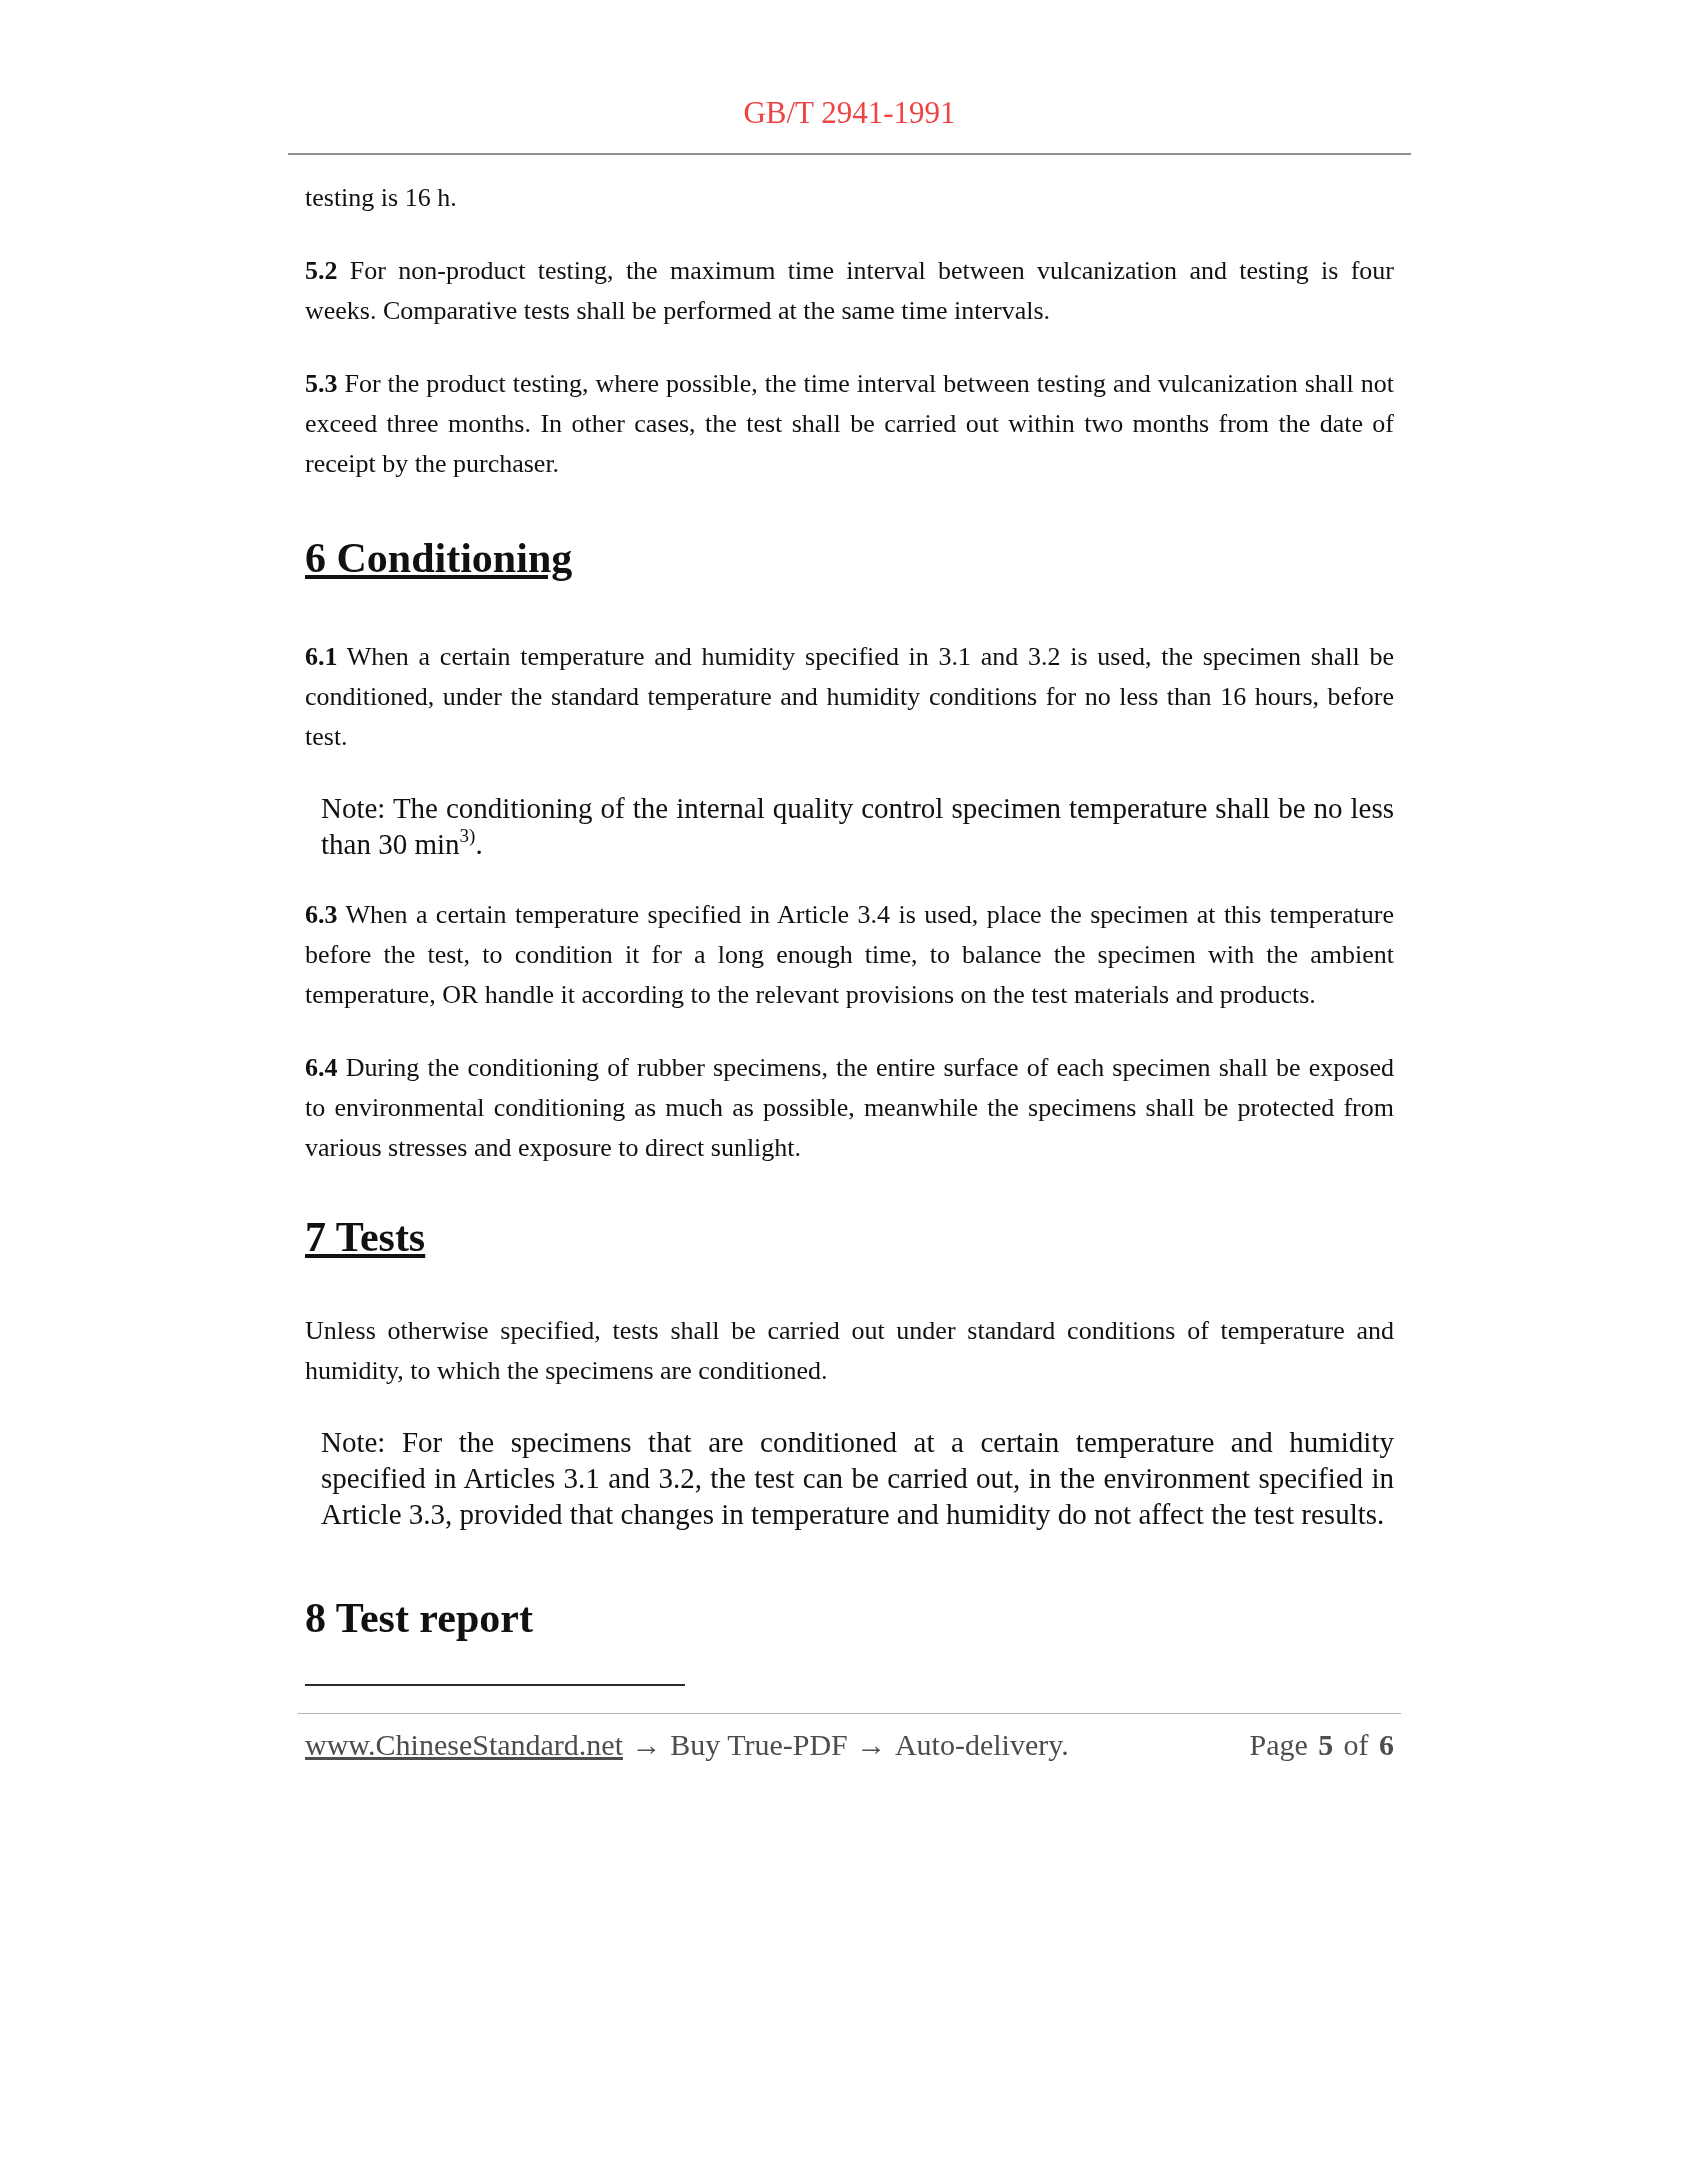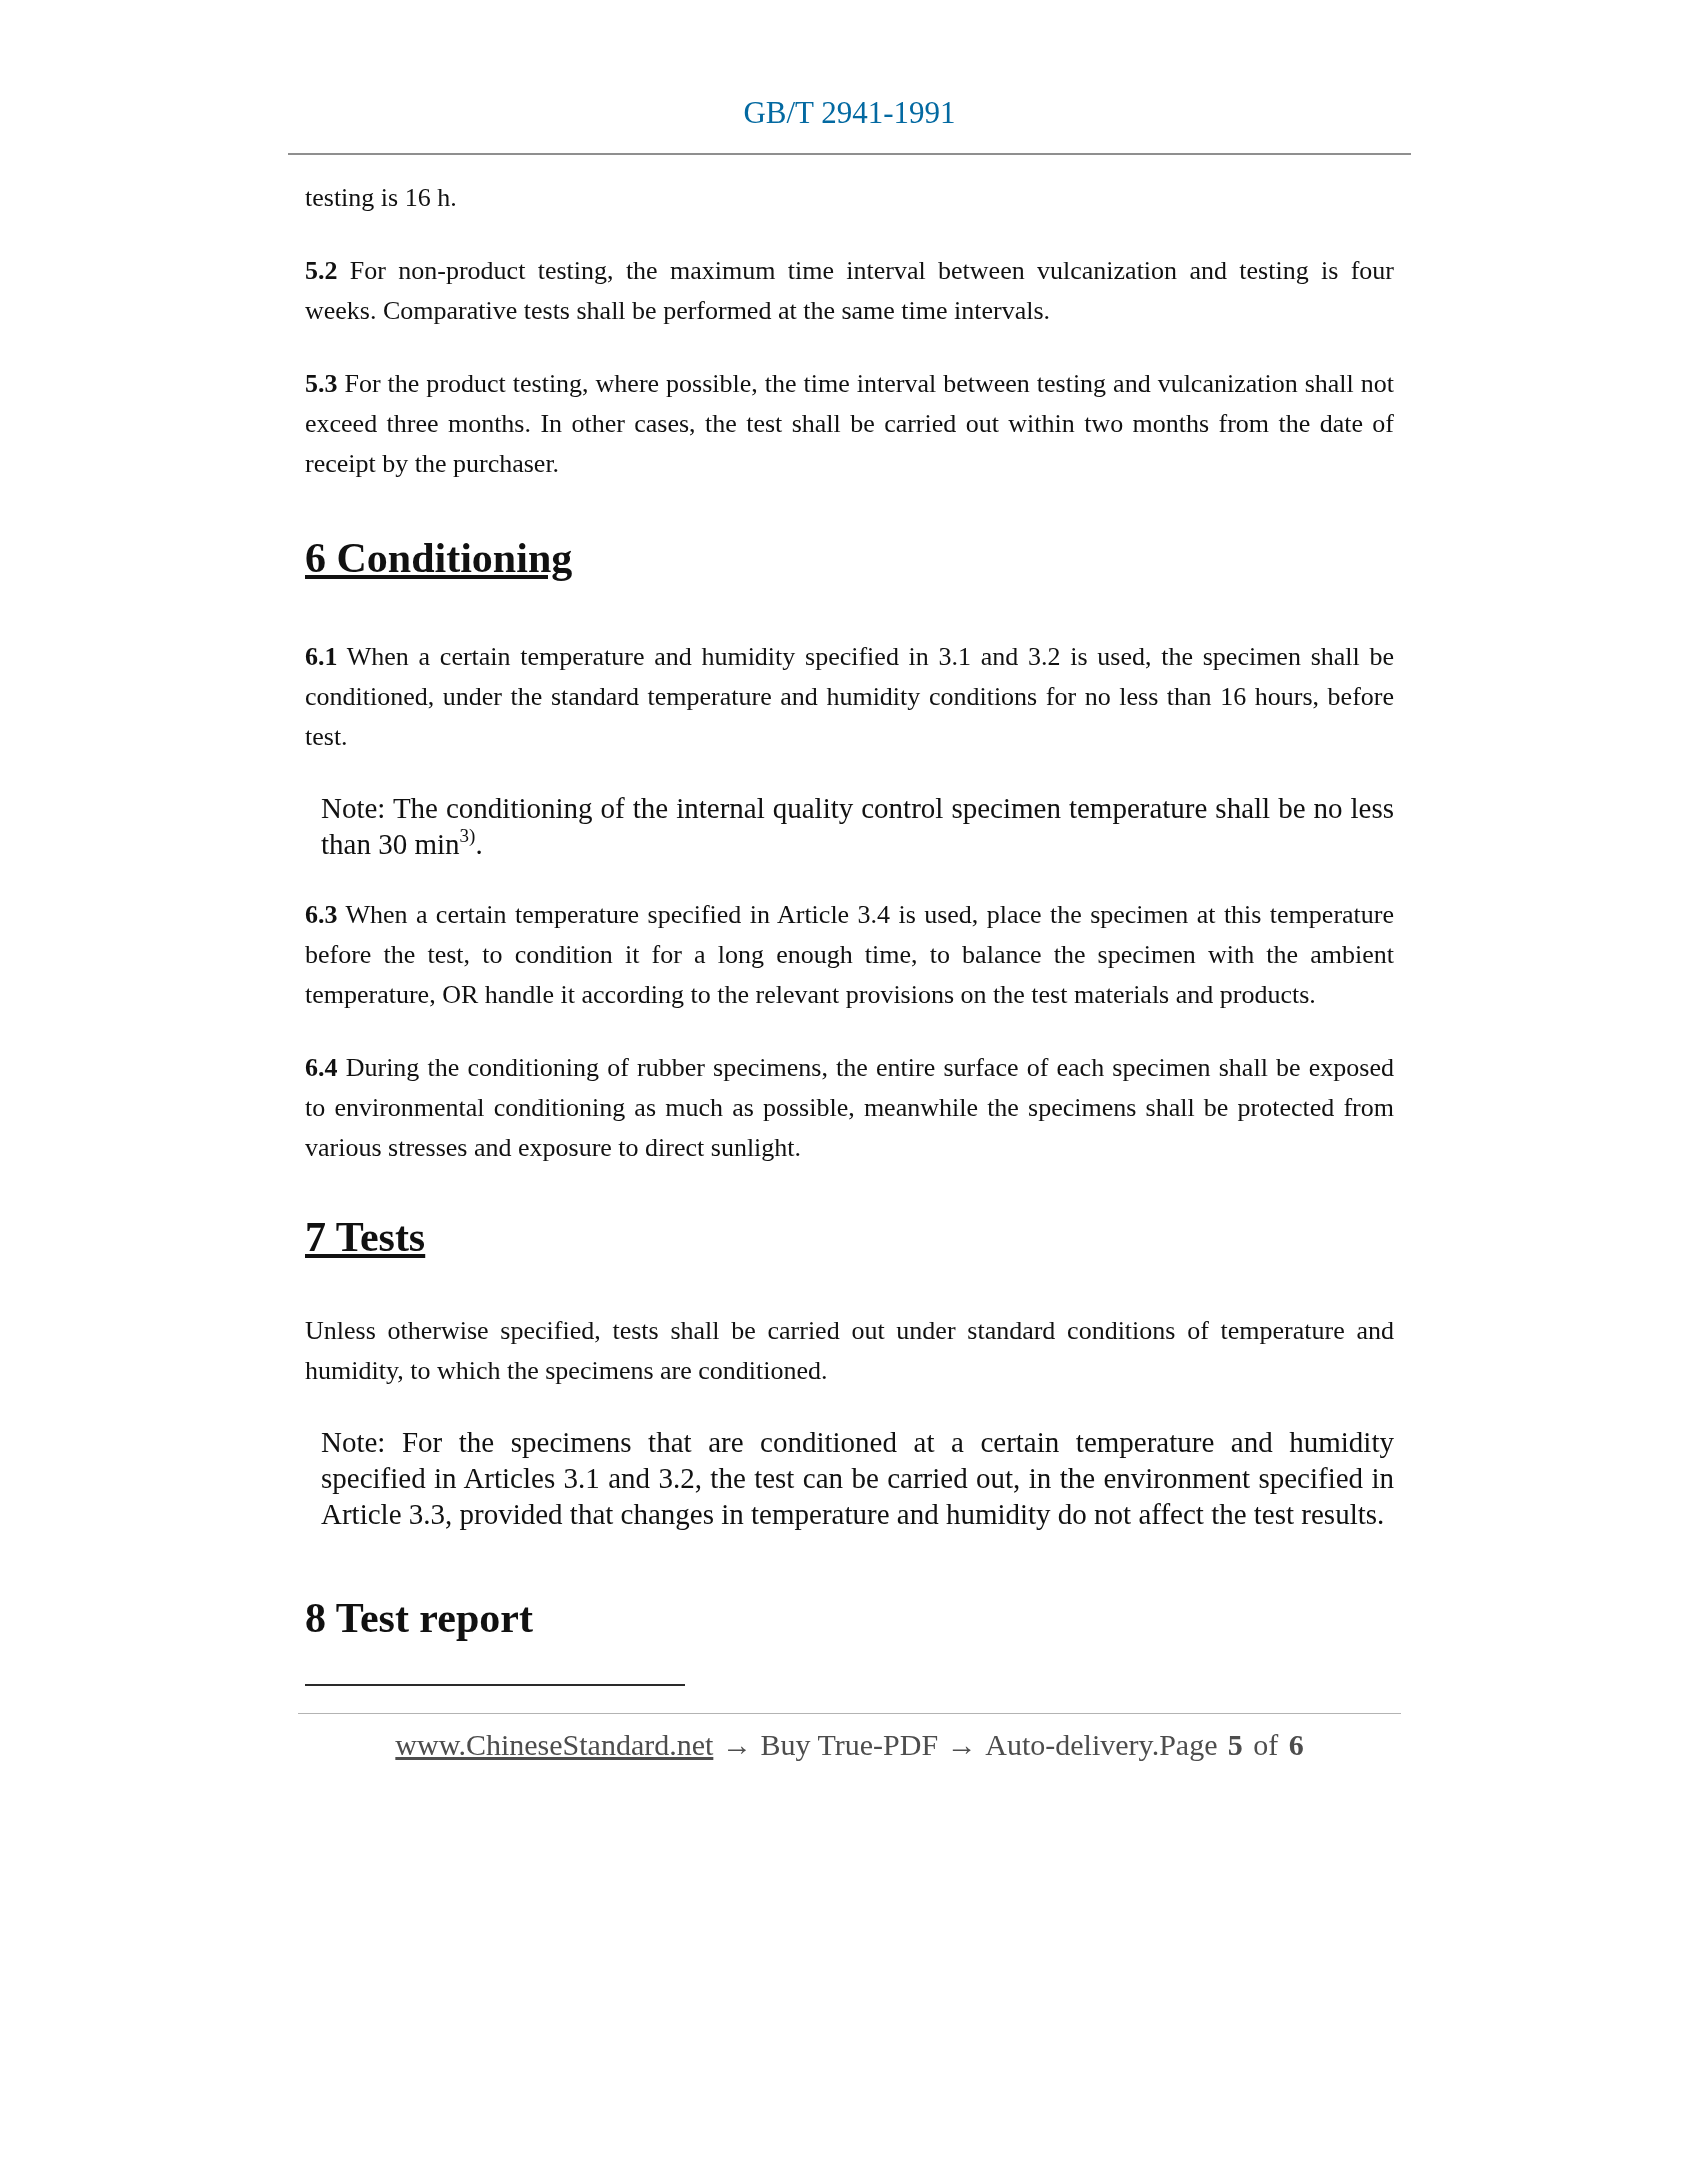--- a/index.html
+++ b/index.html
@@ -14,21 +14,21 @@
   }
   .content {
     position: absolute;
     left: 305px;
     top: 0;
     width: 1089px;
   }
   .doc-header {
     padding-top: 95px;
     text-align: center;
-    color: #0369a1;
+    color: #ef4444;
     font-size: 31px;
     line-height: 35px;
   }
   .header-rule {
     border: none;
     border-top: 2.6px solid #8f8f8f;
     margin: 22.5px -17.3px 0 -17.3px;
     height: 0;
   }
   main { margin-top: 23px; }
@@ -77,21 +77,21 @@
   }
   .footer-rule {
     border: none;
     border-top: 1.7px solid #b3b3b3;
     margin: 27px -7px 0 -7px;
     height: 0;
   }
   .page-footer {
     margin-top: 12px;
     display: flex;
-    justify-content: center;
+    justify-content: space-between;
     align-items: baseline;
     color: #4d4d4d;
     font-size: 30px;
     line-height: 38px;
   }
   .site-link {
     color: #4d4d4d;
     text-decoration: underline;
     cursor: pointer;
   }

